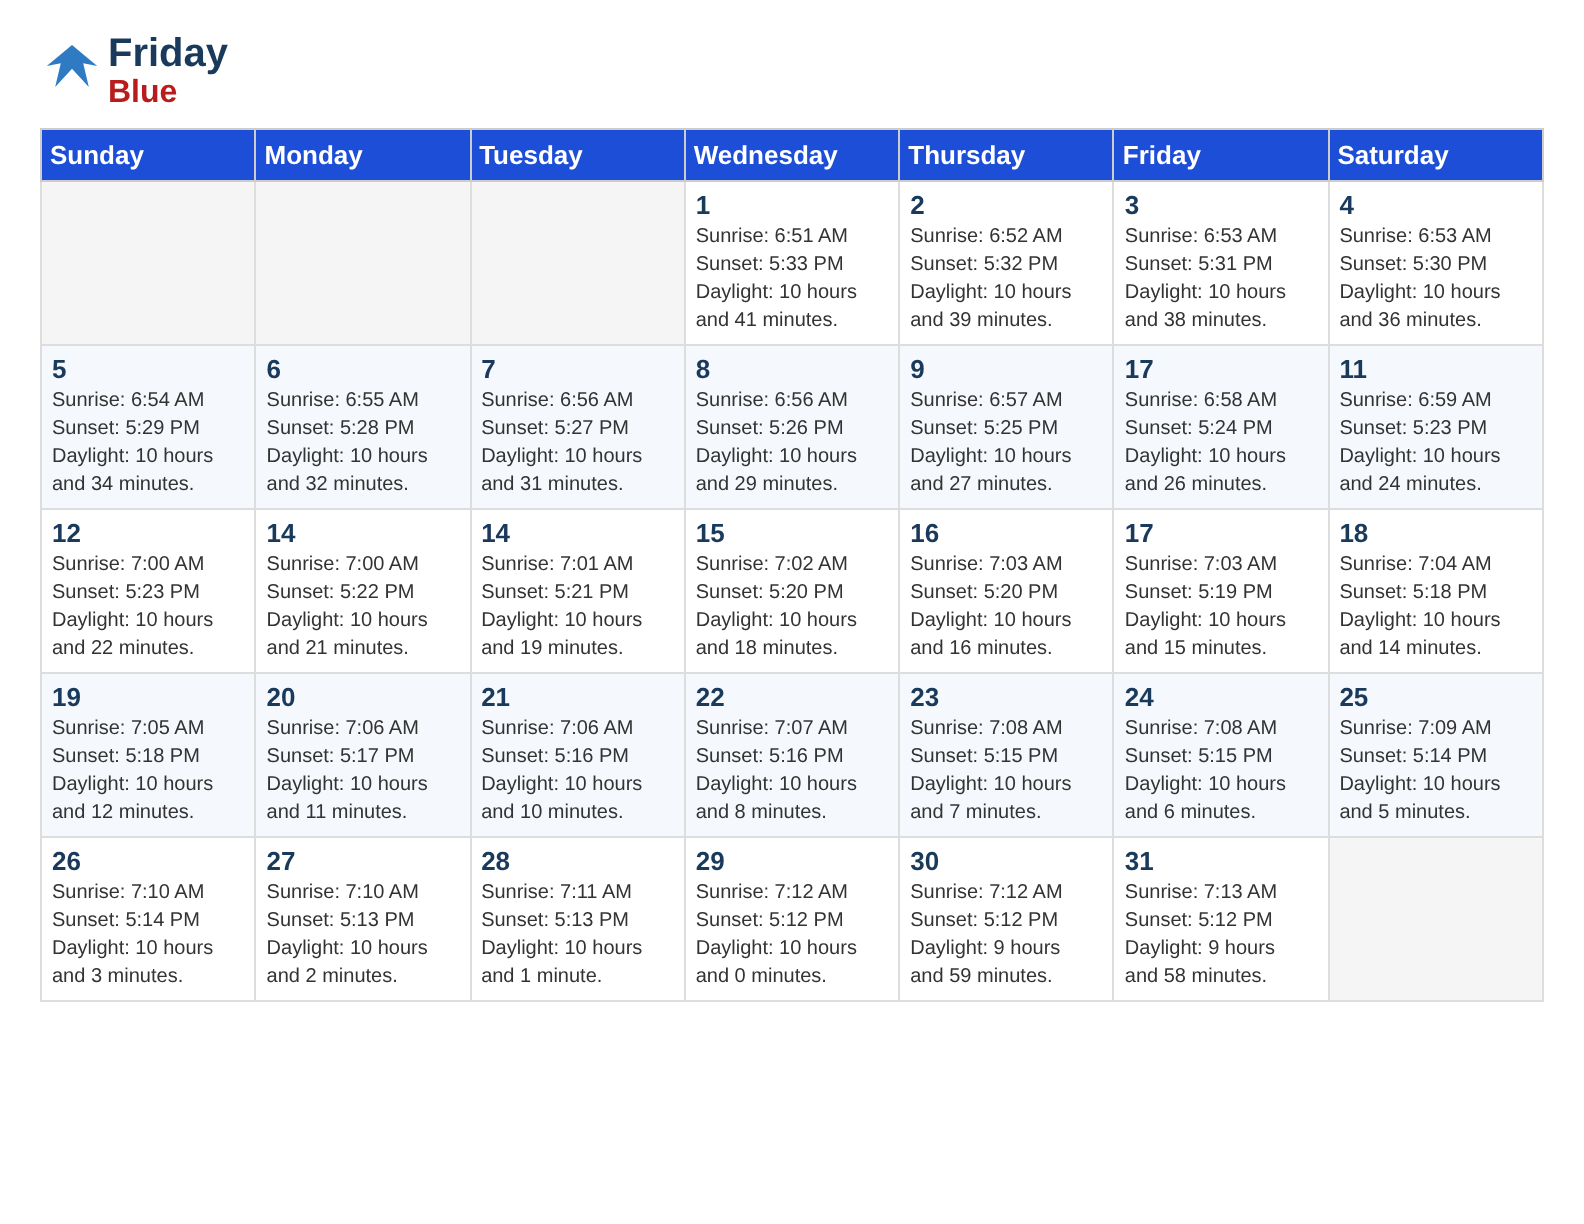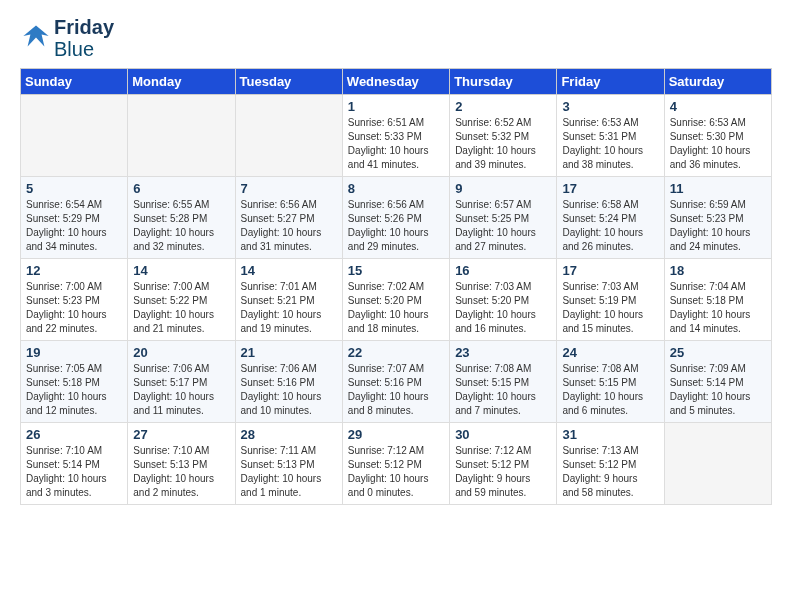--- a/index.html
+++ b/index.html
@@ -85,21 +85,21 @@
 
 <div class="header">
   <div class="logo">
     <div>
       <svg class="logo-bird" viewBox="0 0 40 40" xmlns="http://www.w3.org/2000/svg">
         <polygon points="20,5 38,20 28,18 32,35 20,22 8,35 12,18 2,20" fill="#2e7bc4"></polygon>
       </svg>
     </div>
     <div style="margin-left:4px;">
       <div style="font-size:20px;font-weight:bold;color:#1a3a5c;line-height:1.1;">Friday</div>
-      <div style="font-size:20px;font-weight:normal;color:#0c4a6e;line-height:1.1;">Blue</div>
+      <div style="font-size:16px;font-weight:bold;color:#b91c1c;line-height:1.1;">Blue</div>
     </div>
   </div>
   <div class="title-block">
     <div class="month-title"></div>
     <div class="subtitle"></div>
   </div>
 </div>
 
 <table>
   <thead>

